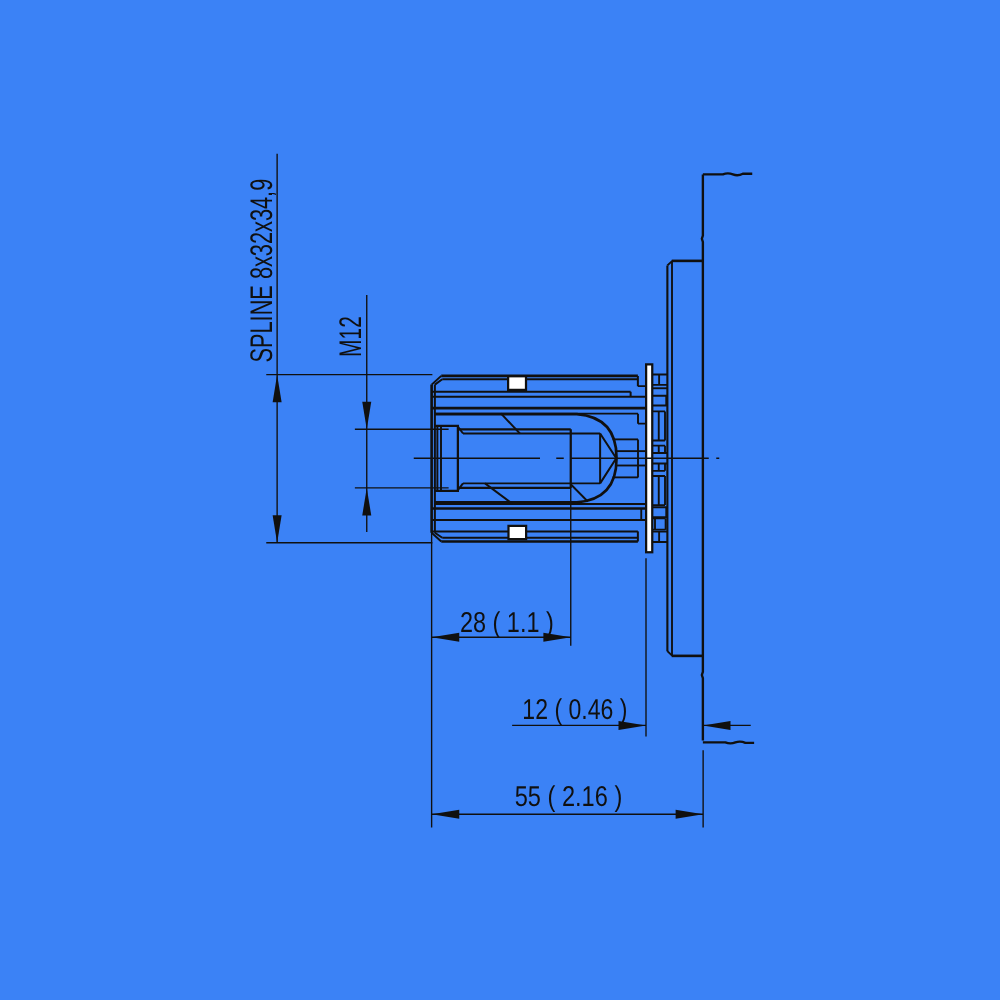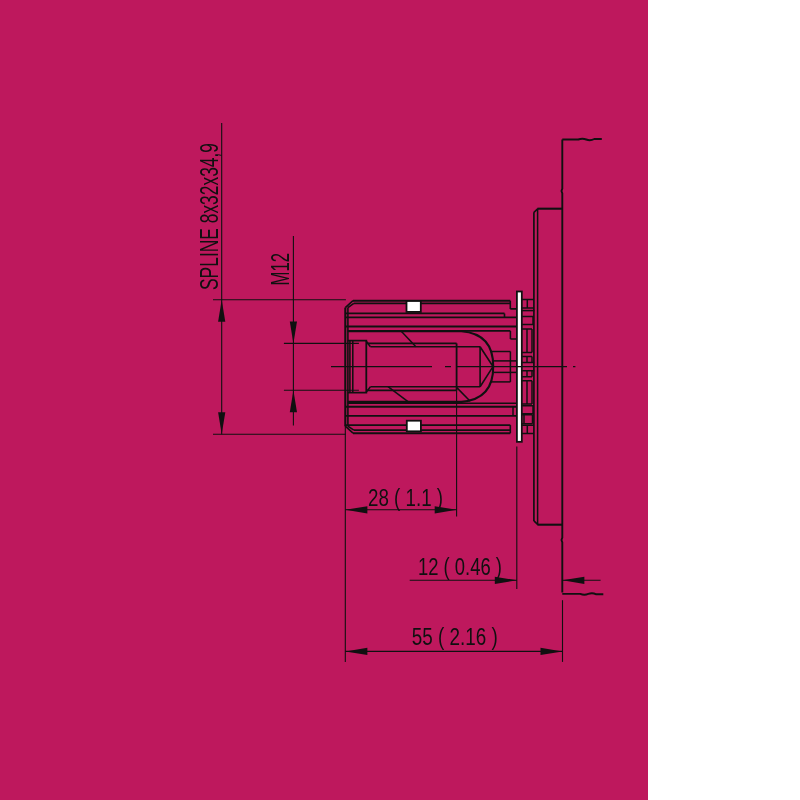--- a/index.html
+++ b/index.html
@@ -1,16 +1,16 @@
 <!DOCTYPE html>
 <html><head>
 <meta charset="utf-8">
 <style>
   html,body{margin:0;padding:0;background:#ffffff;}
-  .wrap{width:648px;height:800px;position:relative;background:#be185d;}
+  .wrap{width:800px;height:800px;position:relative;background:#3b82f6;}
   svg{position:absolute;left:0;top:0;}
   text{font-family:"Liberation Sans", sans-serif; fill:#101010;}
 </style>
 </head>
 <body>
 <div class="wrap">
 <svg width="800" height="800" viewBox="0 0 800 800">
   <g fill="none" stroke="#101010" stroke-width="2.1" stroke-linecap="butt">
 
     <path d="M562.3,139.5 h16 q4,-1.6 8,0 q4,1.6 8,-0.5 h7.5" stroke-width="1.9"></path>

